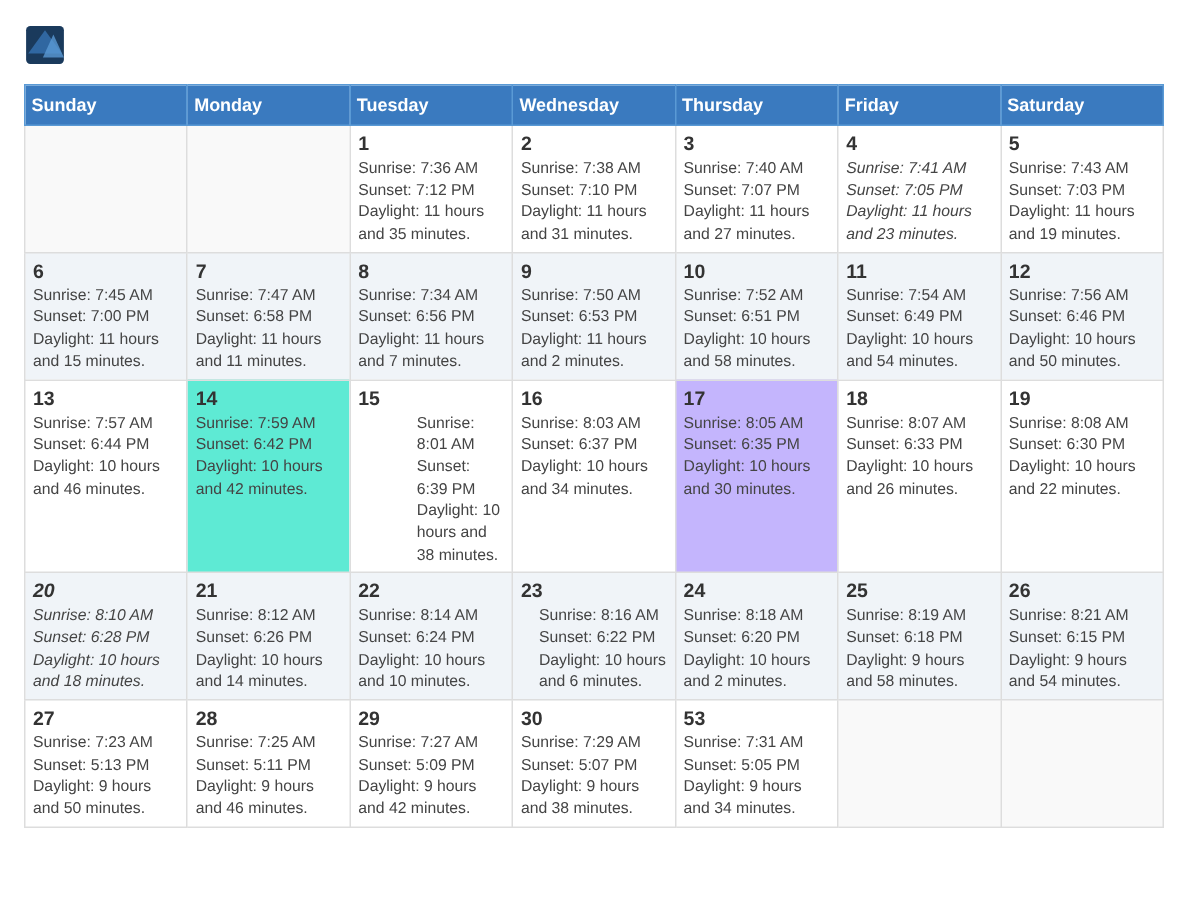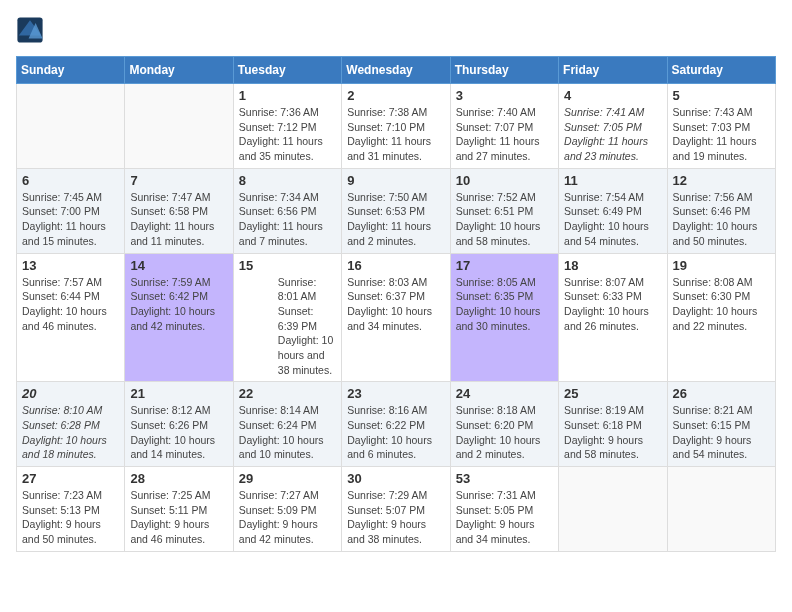--- a/index.html
+++ b/index.html
@@ -201,21 +201,21 @@
 Daylight: 10 hours and 50 minutes.</div>
         </td>
       </tr>
       <tr>
         <td style="background: rgb(255, 255, 255);">
           <span class="day-num">13</span>
           <div class="day-info" style="white-space: pre-line;">Sunrise: 7:57 AM
 Sunset: 6:44 PM
 Daylight: 10 hours and 46 minutes.</div>
         </td>
-        <td style="background: #c4b5fd; margin-top: 22px;">
+        <td style="background: #5eead4; margin-top: 22px;">
           <span class="day-num">14</span>
           <div class="day-info" style="white-space: pre-line;">Sunrise: 7:59 AM
 Sunset: 6:42 PM
 Daylight: 10 hours and 42 minutes.</div>
         </td>
         <td style="background: rgb(255, 255, 255);">
           <span class="day-num">15</span>
           <div class="day-info" style="white-space: pre-line; margin-left: 39px;">Sunrise: 8:01 AM
 Sunset: 6:39 PM
 Daylight: 10 hours and 38 minutes.</div>
@@ -259,21 +259,21 @@
 Daylight: 10 hours and 14 minutes.</div>
         </td>
         <td style="background: rgb(240, 244, 248);">
           <span class="day-num">22</span>
           <div class="day-info" style="white-space: pre-line;">Sunrise: 8:14 AM
 Sunset: 6:24 PM
 Daylight: 10 hours and 10 minutes.</div>
         </td>
         <td style="background: rgb(240, 244, 248);">
           <span class="day-num">23</span>
-          <div class="day-info" style="white-space: pre-line;">Sunrise: 8:16 AM
+          <div class="day-info" style="white-space: pre-line; margin-left: 12px;">Sunrise: 8:16 AM
 Sunset: 6:22 PM
 Daylight: 10 hours and 6 minutes.</div>
         </td>
         <td style="background: rgb(240, 244, 248);">
           <span class="day-num">24</span>
           <div class="day-info" style="white-space: pre-line;">Sunrise: 8:18 AM
 Sunset: 6:20 PM
 Daylight: 10 hours and 2 minutes.</div>
         </td>
         <td style="background: rgb(240, 244, 248);">

